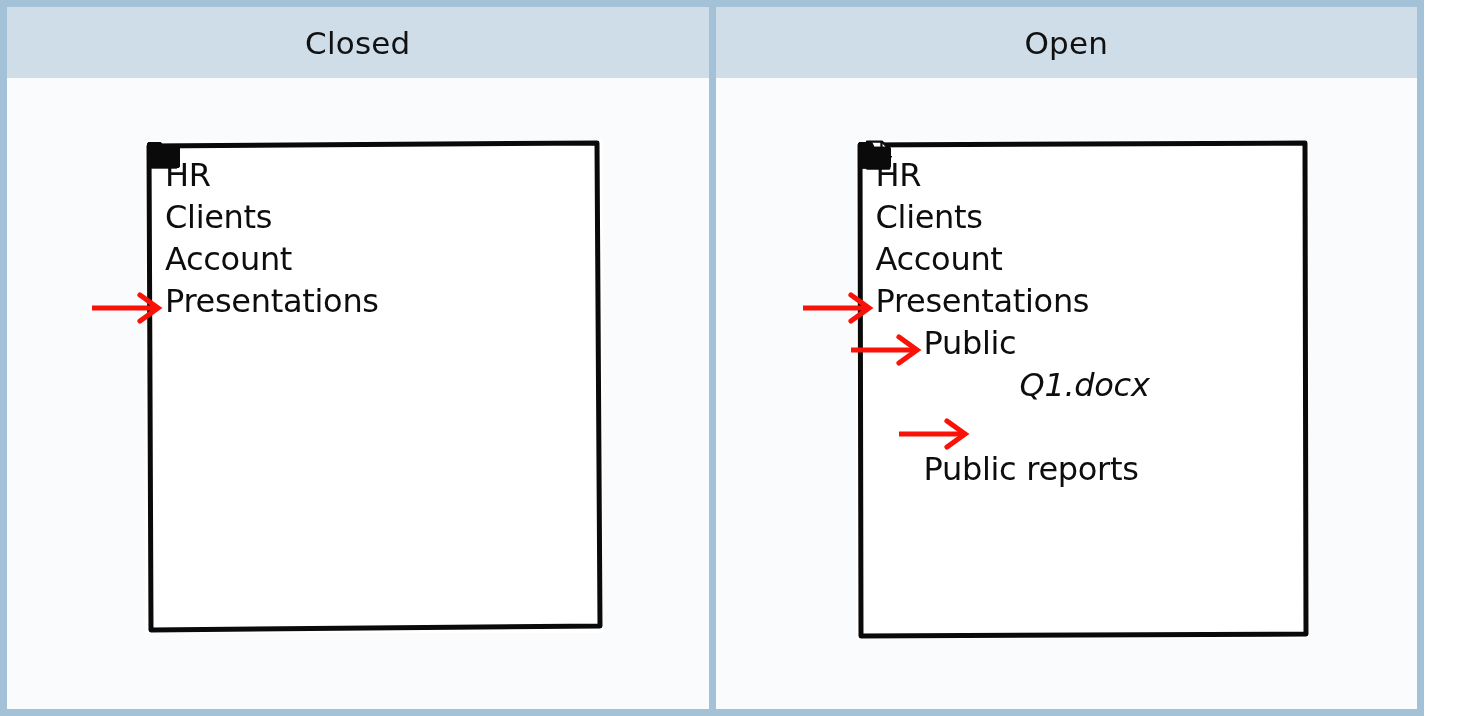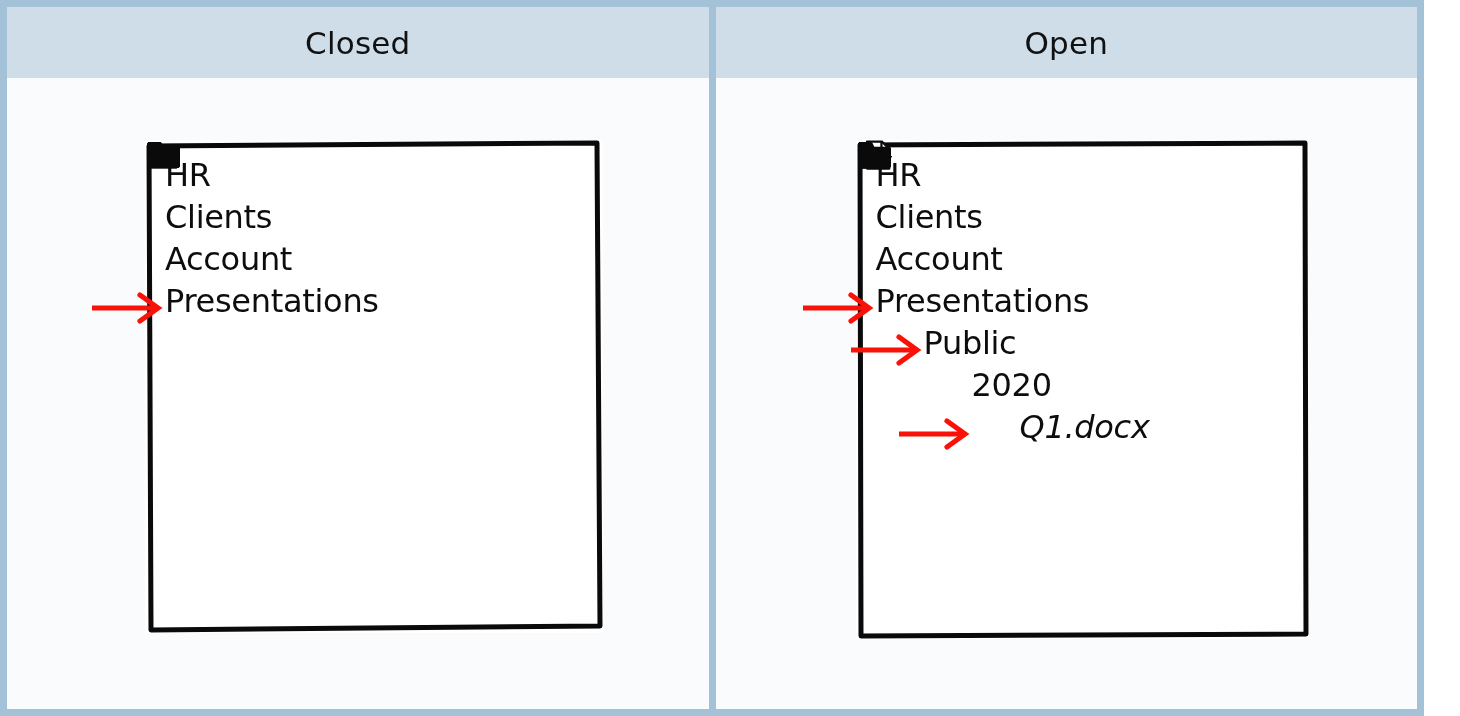--- a/index.html
+++ b/index.html
@@ -252,36 +252,36 @@
                   <use href="#sym-folder-open"></use>
                 </svg>
                 <span class="label">Presentations</span>
               </div>
               <div class="tree-row lvl-1">
                 <svg class="icon" viewBox="0 0 40 32">
                   <use href="#sym-folder-open"></use>
                 </svg>
                 <span class="label">Public</span>
               </div>
-              <div class="tree-row lvl-2">
-                <svg class="icon" viewBox="0 0 40 32">
-                  <use href="#sym-folder-closed"></use>
-                </svg>
-                <span class="label">2020</span>
-              </div>
               <div class="tree-row lvl-3">
                 <svg class="icon" viewBox="0 0 40 32">
                   <use href="#sym-document"></use>
                 </svg>
                 <span class="label">Q1.docx</span>
               </div>
               <div class="tree-row lvl-1">
                 <svg class="icon" viewBox="0 0 40 32">
                   <use href="#sym-folder-closed"></use>
                 </svg>
+              </div>
+              <div class="tree-row lvl-1">
+                <svg class="icon" viewBox="0 0 40 32">
+                  <use href="#sym-folder-closed"></use>
+                </svg>
+                <span class="label">Public reports</span>
               </div>
             </div>
         </div>
       </div>
       <div id="arrows-open">
           <div class="arrow" style="left: 86px; top: 213px; width: 68px;">
             <svg width="68" height="34" viewBox="0 0 68 34">
               <line x1="1" y1="17" x2="63" y2="17" stroke="#fa1209" stroke-width="5.2" stroke-linecap="butt"></line>
               <polyline points="49,4 67,17 49,30" fill="none" stroke="#fa1209" stroke-width="5.2" stroke-linecap="round" stroke-linejoin="miter"></polyline>
             </svg>

